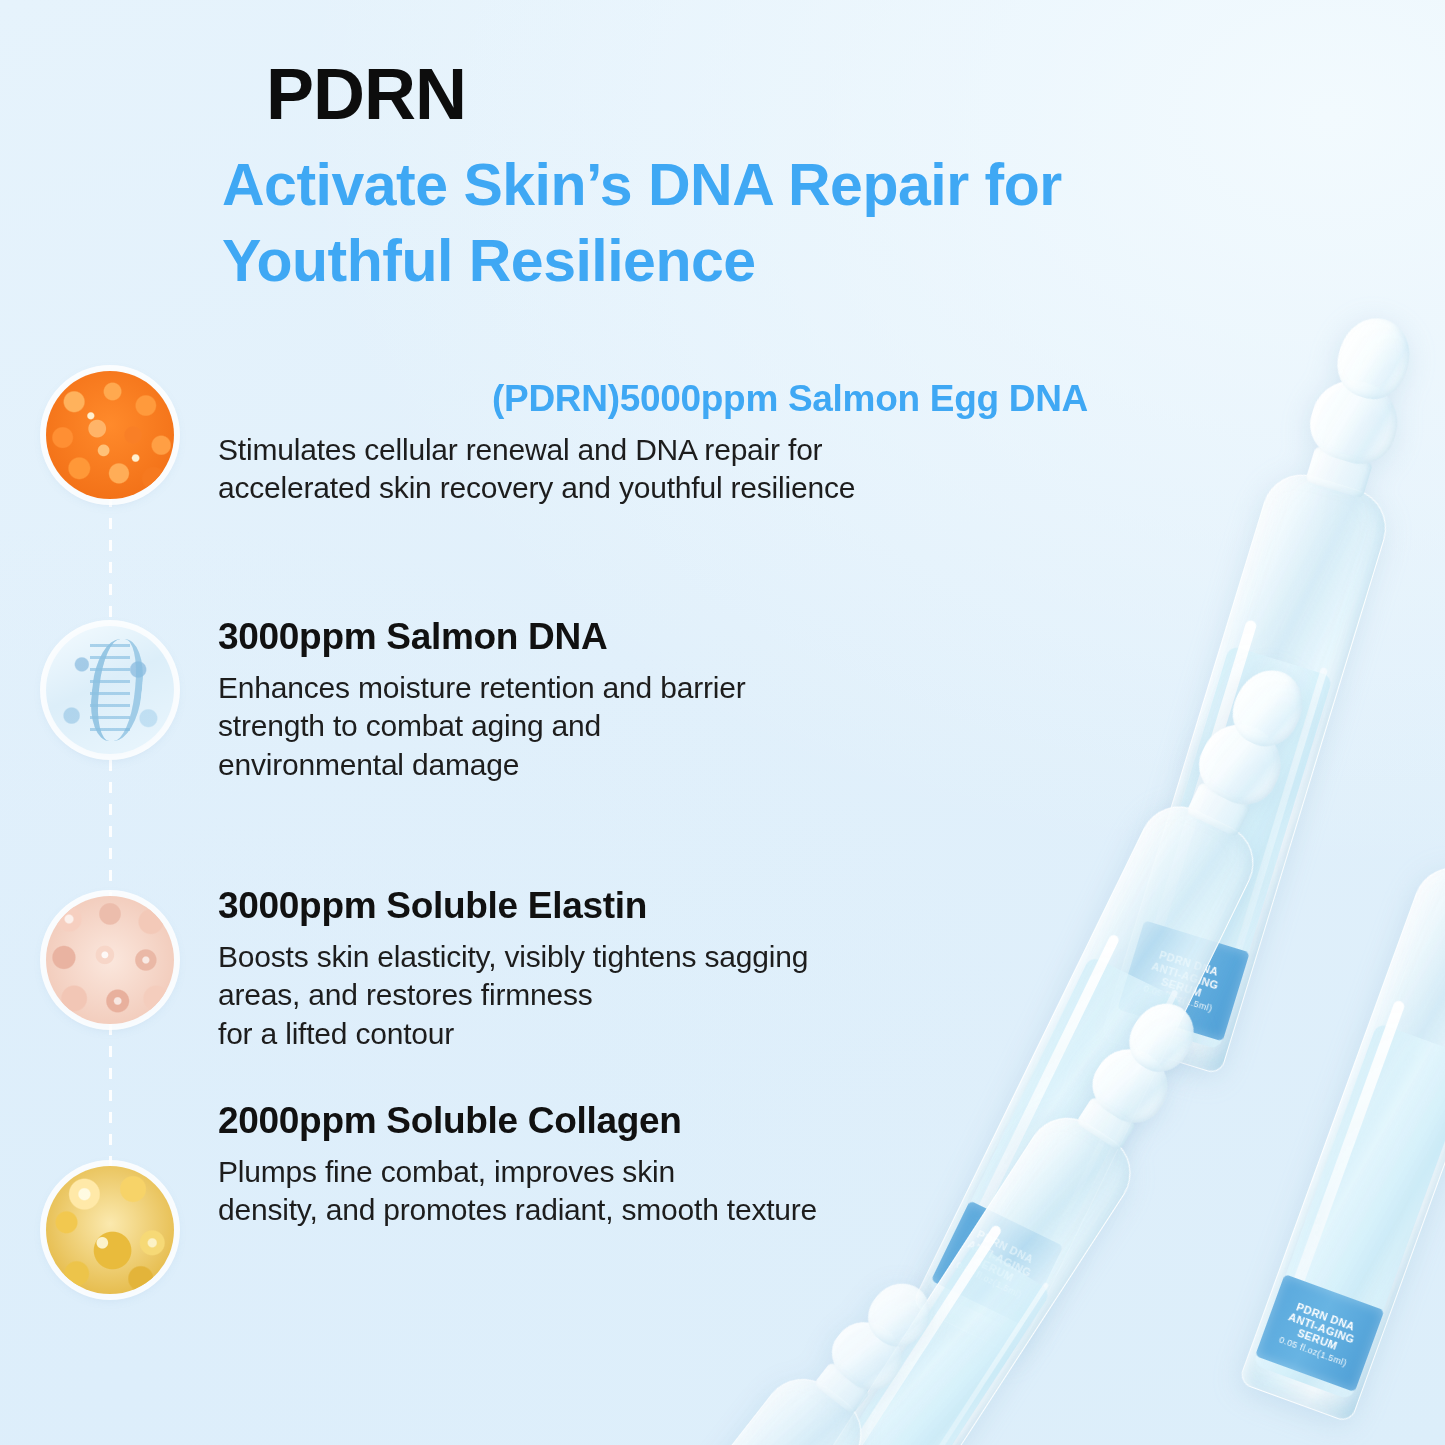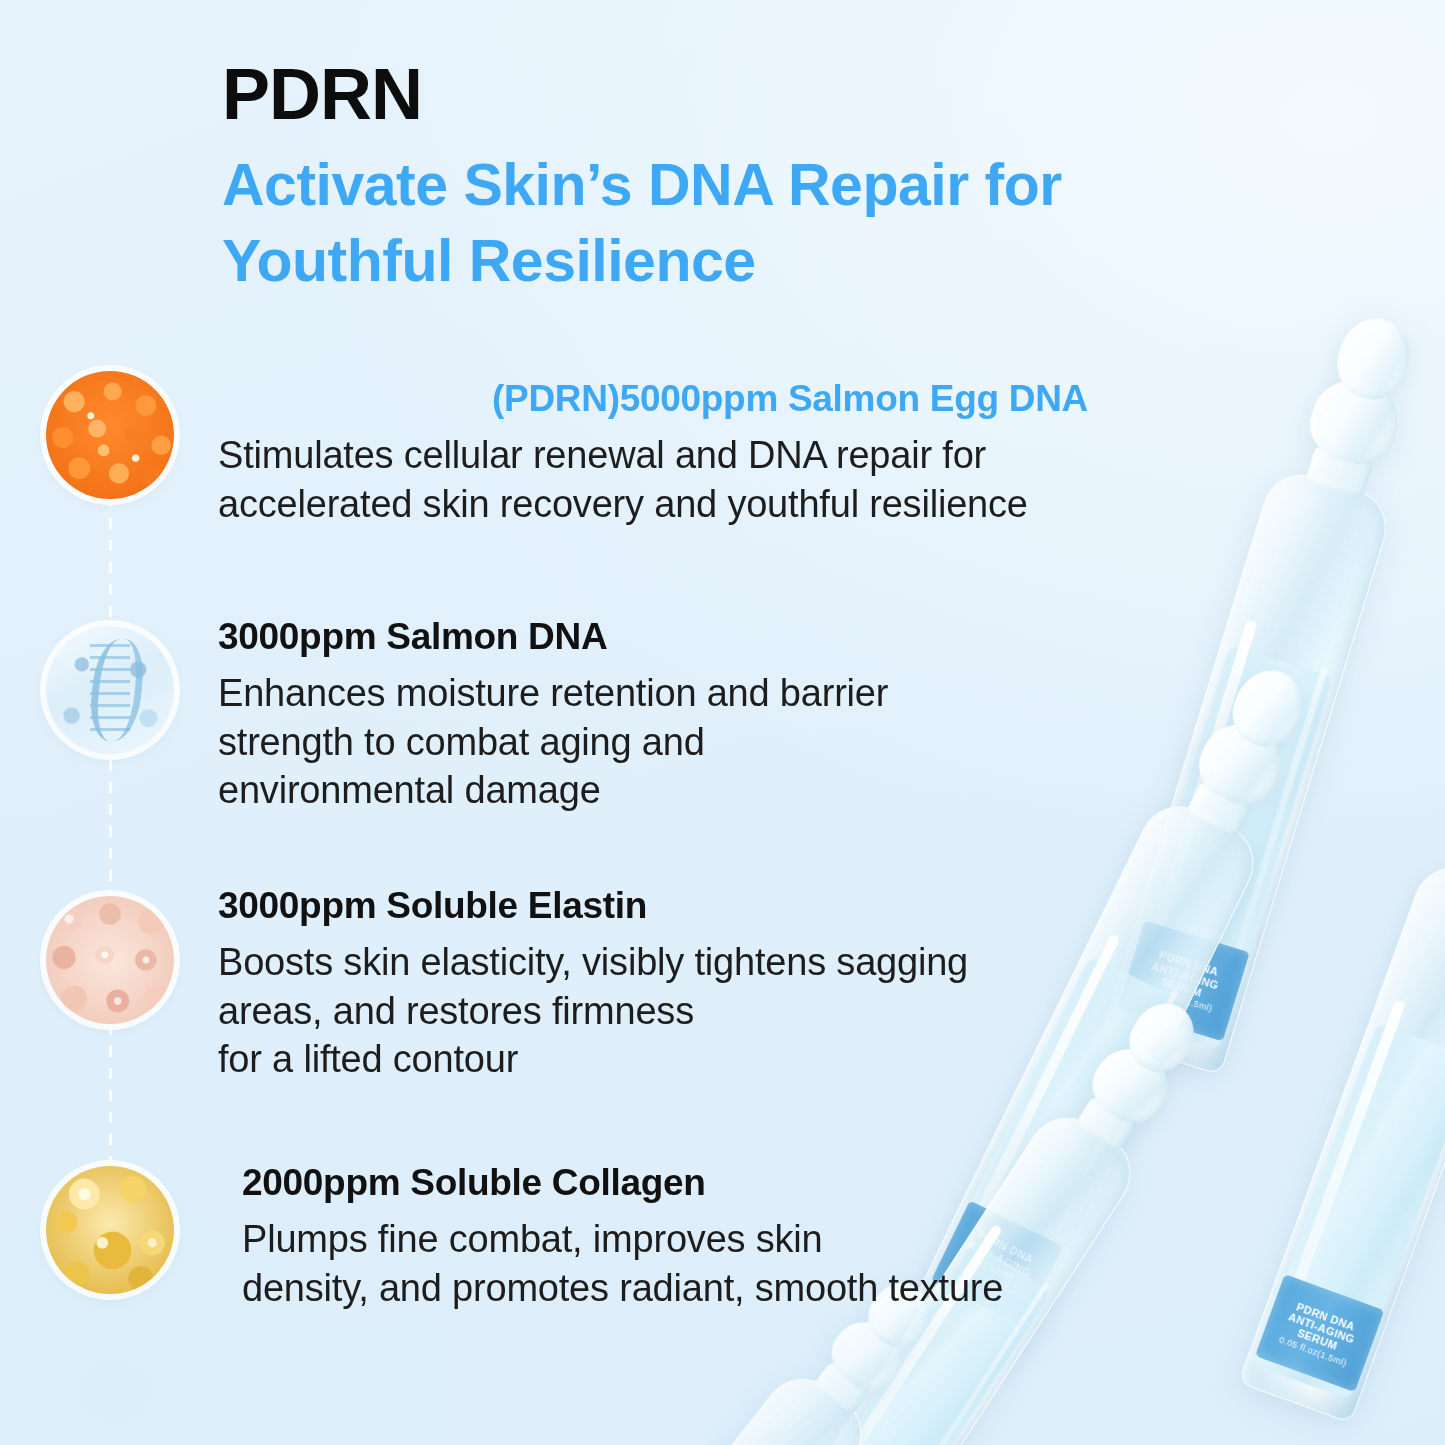--- a/index.html
+++ b/index.html
@@ -115,21 +115,21 @@
   .amp .label .l1 { font-size:11px; font-weight:700; }
   .amp .label .l2 { font-size:11px; font-weight:700; }
   .amp .label .l3 { font-size:9px; font-weight:400; opacity:.95; margin-top:1px; }
 
   
   #content { position:absolute; inset:0; }
 
   .title-block { position:absolute; left:222px; top:58px; width:980px; }
   #page-title {
     font-size:72px; font-weight:700; color:#0d0d0d;
-    letter-spacing:-1px; line-height:1;
+    letter-spacing:-1px; line-height:1;margin-left:44px;
   }
   #page-subtitle {
     margin-top:18px;
     font-size:59px; font-weight:700; color:#3fa8f4;
     line-height:1.28; letter-spacing:-.5px;
   }
 
   
   #timeline {
     position:absolute; left:109px; top:430px;
@@ -236,21 +236,21 @@
       radial-gradient(circle at 30% 22%, rgba(255,255,240,.8) 0 4%, rgba(255,255,240,0) 5%),
       radial-gradient(circle at 83% 60%, rgba(255,255,240,.65) 0 3%, rgba(255,255,240,0) 4%);
   }
 
   .f-text { position:absolute; }
   .f-title { font-weight:700; letter-spacing:-.3px; }
   .f-title.accent { color:#3fa8f4; font-size:37px;text-align:right; }
   .f-title.dark { color:#111111; font-size:37px; }
   .f-desc {
     margin-top:11px;
-    font-size:38px; color:#1d1d1d;
+    font-size:30px; color:#1d1d1d;
     line-height:1.28; font-weight:400;
     letter-spacing:-.2px;
     white-space:pre-line;
   }
 </style>
 </head>
 <body>
 
 <div id="stage">
 
@@ -363,21 +363,21 @@
         <div class="f-desc">Boosts skin elasticity, visibly tightens sagging
 areas, and restores firmness
 for a lifted contour</div>
       </div>
     </div>
 
     <div class="feature">
       <div class="f-icon" style="left:46px; top:1166px;">
         <div class="tex tex-oil"></div>
       </div>
-      <div class="f-text" style="left:218px; top:1162px; width:850px;margin-left:24px;">
+      <div class="f-text" style="left:218px; top:1100px; width:850px;">
         <div class="f-title dark">2000ppm Soluble Collagen</div>
         <div class="f-desc">Plumps fine combat, improves skin
 density, and promotes radiant, smooth texture</div>
       </div>
     </div>
 
   </div>
 </div>
 
 </body></html>

